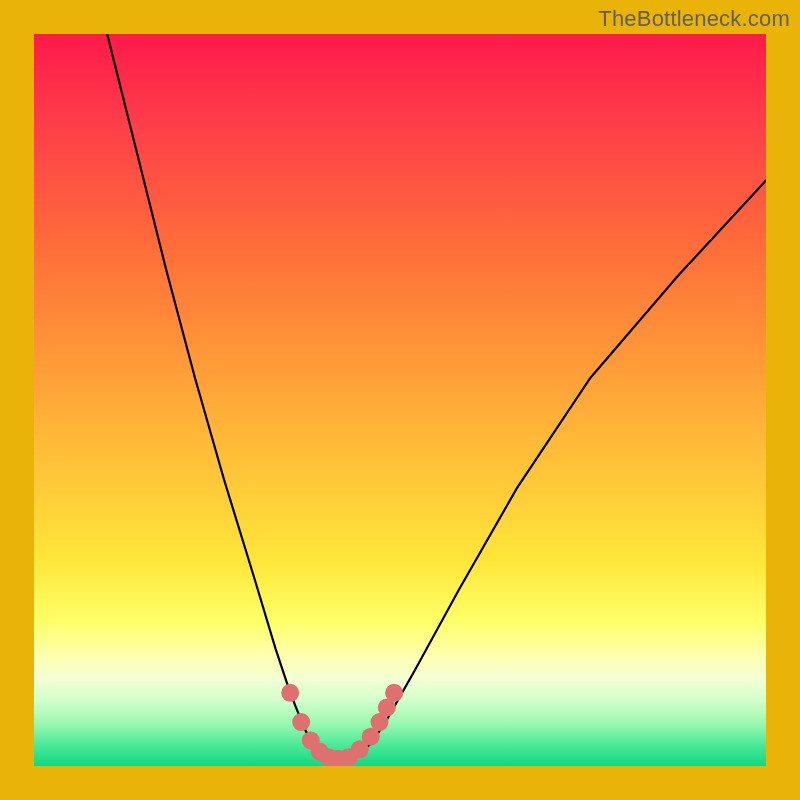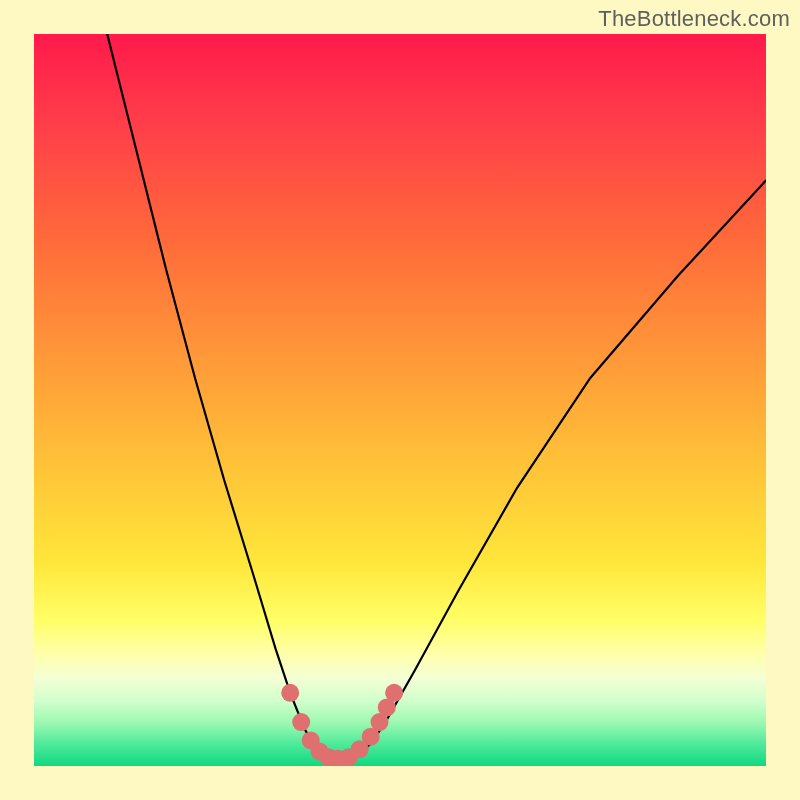--- a/index.html
+++ b/index.html
@@ -8,21 +8,21 @@
     width: 800px;
     height: 800px;
     background: #000;
     overflow: hidden;
     font-family: Arial, Helvetica, sans-serif;
   }
   .frame {
     position: absolute;
     left: 0; top: 0;
     width: 800px; height: 800px;
-    background: #fef9c3;
+    background: #eab308;
     text-align: center;
   }
   .plot {
     position: absolute;
     left: 34px;
     top: 34px;
     width: 732px;
     height: 732px;
     
     background: linear-gradient(

